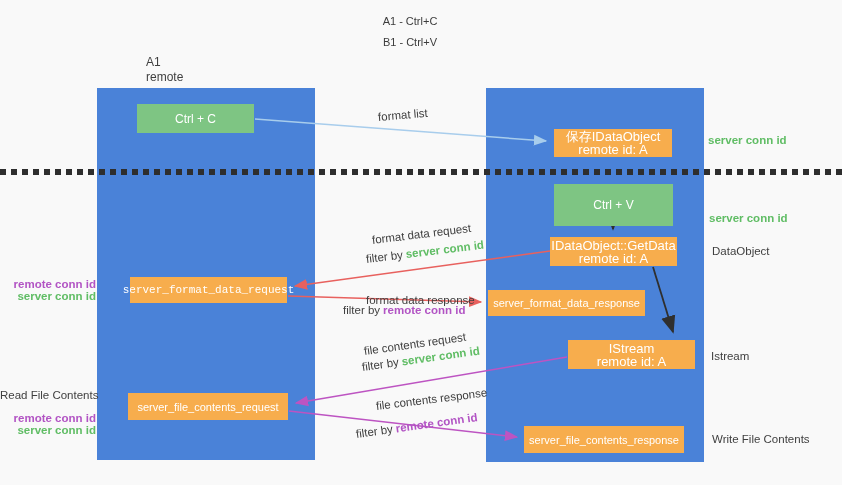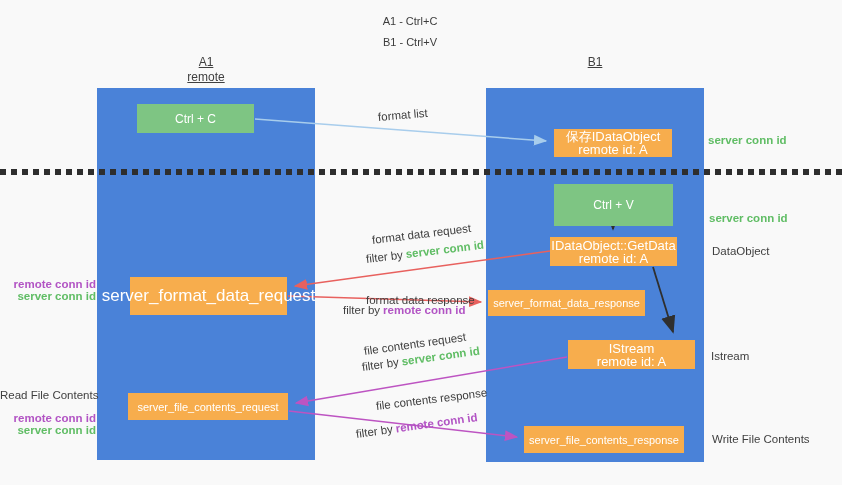--- a/index.html
+++ b/index.html
@@ -11,21 +11,21 @@
     color:#3f3f3f;
     overflow:hidden;
   }
   .abs{position:absolute;}
   .title{
     left:0;top:11px;width:820px;
     text-align:center;
     font-size:11px;line-height:21px;color:#3c3c3c;
   }
   .hdr{
-    text-align:center;font-size:12px;line-height:15px;color:#3f3f3f;text-decoration:underline;
+    text-align:left;font-size:12px;line-height:15px;color:#3f3f3f;
   }
   .lane{background:#4a82d8;}
   .node{
     display:flex;flex-direction:column;align-items:center;justify-content:center;
     color:#fff;text-align:center;font-size:12px;line-height:14px;
   }
   .node .ln{white-space:nowrap;}
   .two .ln{font-size:13px;line-height:13px;}
   .green-node{background:#7ec583;}
   .orange-node{background:#f7ad4d;font-size:11.5px;}
@@ -54,21 +54,20 @@
 <div class="abs title">
   <div>A1 - Ctrl+C</div>
   <div>B1 - Ctrl+V</div>
 </div>
 
 <div class="abs hdr" style="left:146px;top:55px;width:120px;">
   <div>A1</div>
   <div>remote</div>
 </div>
 <div class="abs hdr" style="left:535px;top:55px;width:120px;">
-  <div>B1</div>
 </div>
 
 <div class="abs lane" style="left:97px;top:88px;width:218px;height:372px;"></div>
 <div class="abs lane" style="left:486px;top:88px;width:218px;height:374px;"></div>
 
 <svg class="abs" width="842" height="485">
   <defs>
     <marker id="mBlue" viewBox="0 0 10 8" refX="9" refY="4" markerWidth="9" markerHeight="8" orient="auto">
         <path d="M0,0L10,4L0,8Z" fill="#a8cdec"></path>
       </marker>
@@ -104,21 +103,21 @@
 
 <div class="abs node green-node" style="left:554px;top:184px;width:119px;height:42px;">
   <div class="ln">Ctrl + V</div>
 </div>
 
 <div class="abs node orange-node two" style="left:550px;top:237px;width:127px;height:29px;">
   <div class="ln">IDataObject::GetData</div>
   <div class="ln">remote id: A</div>
 </div>
 
-<div class="abs node orange-node" style="left:130px;top:277px;width:157px;height:38px;font-size:17px;">
+<div class="abs node orange-node" style="left:130px;top:277px;width:157px;height:26px;font-size:11px;font-family:Liberation Mono, monospace;">
   <div class="ln">server_format_data_request</div>
 </div>
 
 <div class="abs node orange-node" style="left:488px;top:290px;width:157px;height:26px;font-size:11px;">
   <div class="ln">server_format_data_response</div>
 </div>
 
 <div class="abs node orange-node two" style="left:568px;top:340px;width:127px;height:29px;">
   <div class="ln">IStream</div>
   <div class="ln">remote id: A</div>

